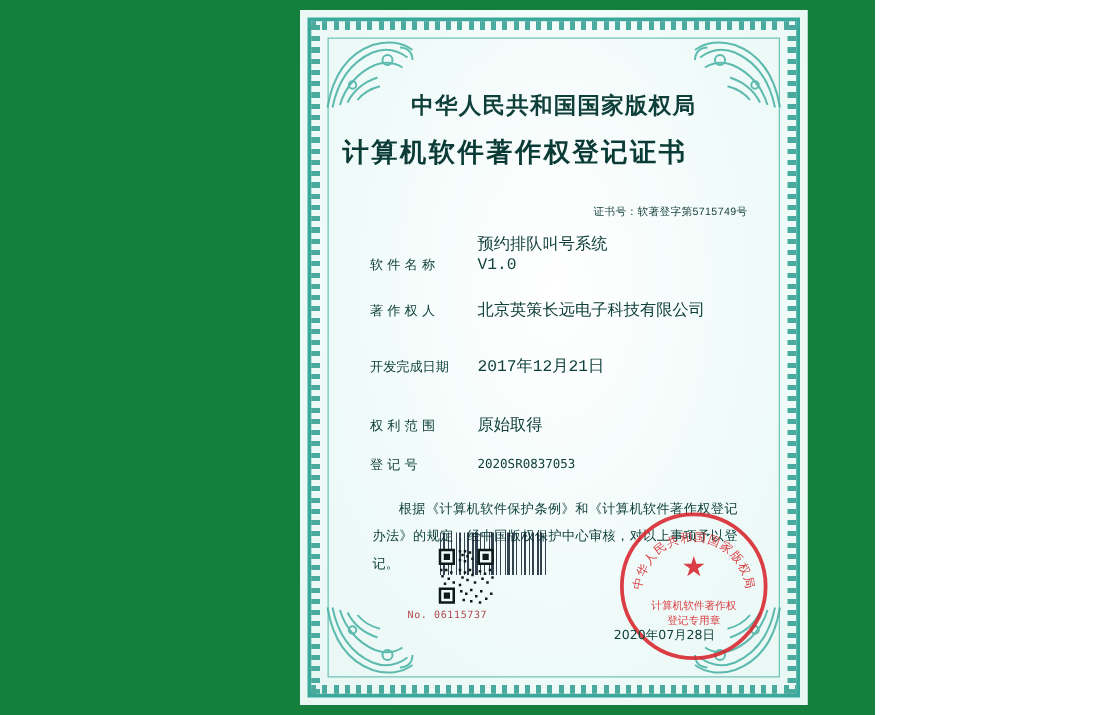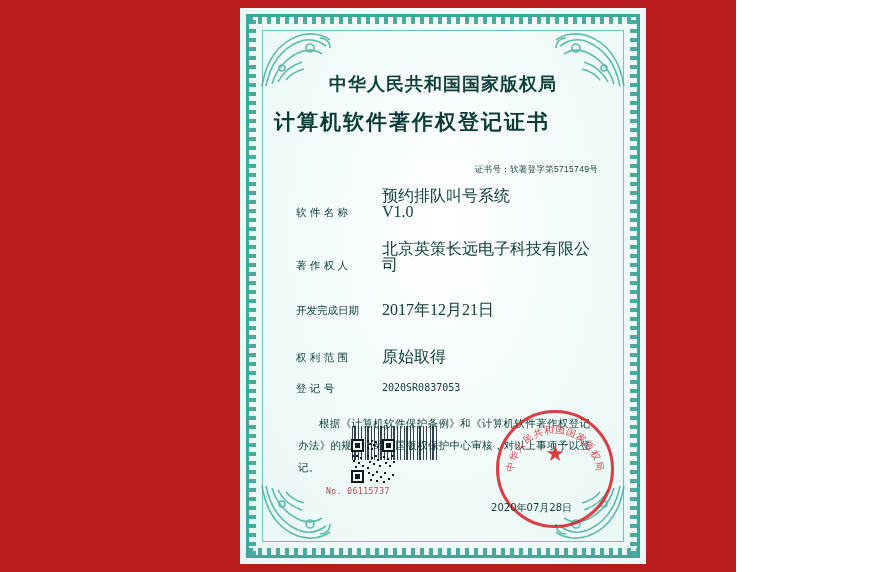--- a/index.html
+++ b/index.html
@@ -10,22 +10,21 @@
   body {
     width: 884px;
     height: 572px;
     font-family: "Liberation Sans", sans-serif;
     overflow: hidden;
   }
   .page {
     position: relative;
     width: 700px;
     height: 572px;
-    background: #b91c1c;
-    padding-left: 36px;
+    background: #15803d;
   }
   
   .certificate {
     position: absolute;
     left: 240px;
     top: 8px;
     width: 406px;
     height: 556px;
     background: #f2fbfa;
     background-image:
@@ -137,22 +136,22 @@
     font-family: "DejaVu Sans", "Liberation Sans", sans-serif;
   }
   .field-value {
     font-family: "DejaVu Sans Mono", "Liberation Mono", monospace;
     font-size: 10px;
     color: #10403b;
     letter-spacing: 0px;
     white-space: pre-line;
   }
   .field-value.cjk {
-    font-family: Liberation Serif, serif;
-    font-size: 16px;
+    font-family: Liberation Mono, monospace;
+    font-size: 13px;
   }
   .gap-lg { height: 14px; }
   .gap-md { height: 8px; }
   .paragraph {
     margin-top: 16px;
     padding-left: 24px;
     padding-right: 22px;
     font-size: 10.5px;
     line-height: 22px;
     color: #10403b;
@@ -426,20 +425,24 @@
       <div class="seal">
         <svg class="seal-arc" viewBox="0 0 112 112" xmlns="http://www.w3.org/2000/svg">
           <defs>
             <path id="arcpath" d="M 14 62 A 42 42 0 0 1 98 62" fill="none"></path>
           </defs>
           <text>
             <textPath href="#arcpath" startOffset="50%" text-anchor="middle">中华人民共和国国家版权局</textPath>
           </text>
         </svg>
         <div class="seal-star">★</div>
+        <div class="seal-lines">
+          <div>计算机软件著作权</div>
+          <div>登记专用章</div>
+        </div>
       </div>
 
       <div class="footer-no">No. 06115737</div>
       <div class="footer-date">2020年07月28日</div>
 
     </div>
   </div>
 </div>
 
 </body></html>

